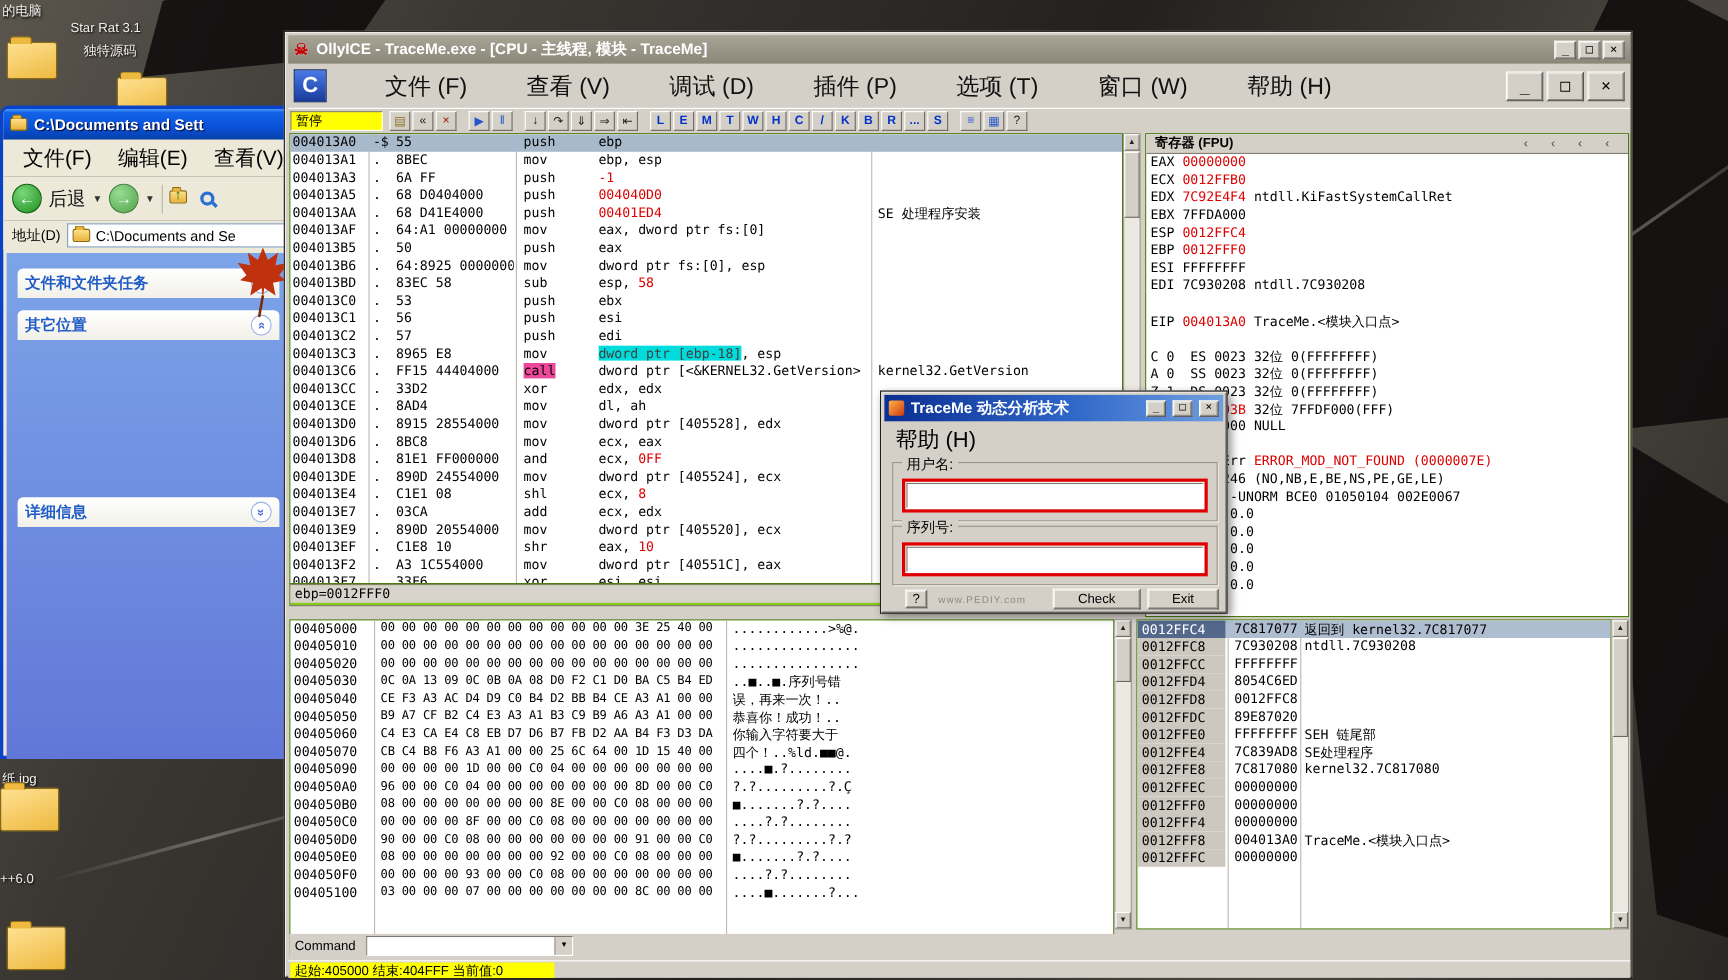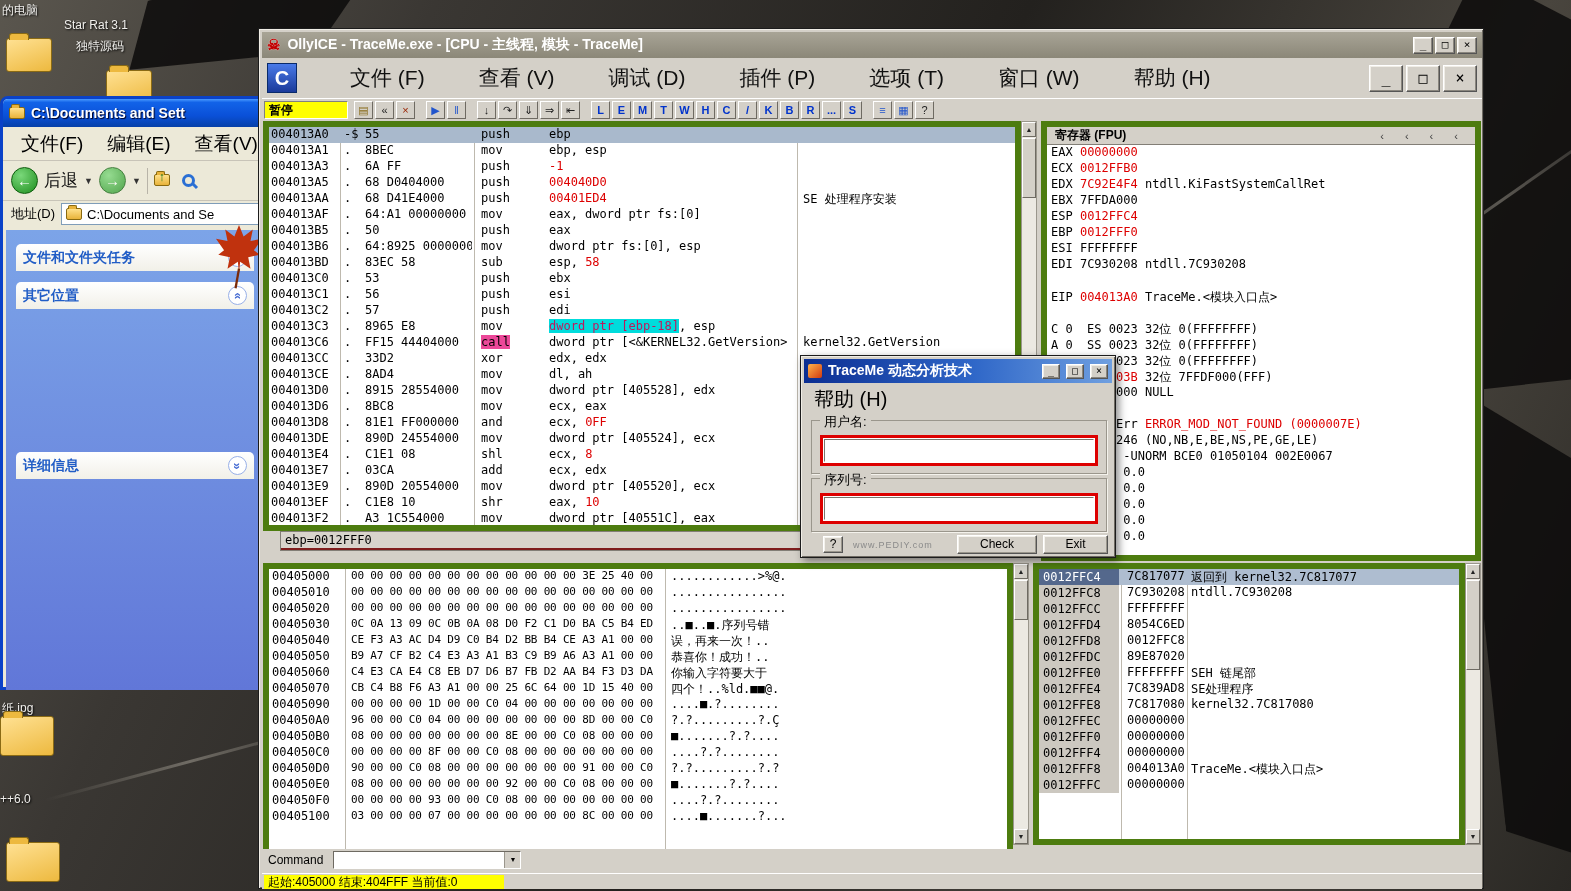--- a/index.html
+++ b/index.html
@@ -53,46 +53,46 @@
 .skull{color:#c00000;font-size:15px;text-shadow:0 0 1px #fff}
 .tb-btns{margin-left:auto;display:flex;gap:2px}
 .winbtn{width:20px;height:17px;background:#d4d0c8;border:1px solid;border-color:#fff #555 #555 #fff;box-shadow:inset -1px -1px 0 #8a867e,inset 1px 1px 0 #f0ede6;font:11px "DejaVu Sans Mono",monospace;color:#000;text-align:center;line-height:14px}
 .o-menurow{position:absolute;left:3px;top:29px;width:1220px;height:40px;display:flex;align-items:center;background:#d4d0c8}
 .cicon{width:30px;height:30px;margin-left:5px;background:linear-gradient(180deg,#4a7ae8,#1a3a9a);border:1px solid #092a6a;color:#fff;font-weight:bold;font-size:20px;display:flex;align-items:center;justify-content:center}
 .o-menus{display:flex;margin-left:26px}
 .omenu{font-size:21px;padding:0 27px;color:#101010;white-space:nowrap}
 .bigbtns{margin-left:auto;display:flex;gap:3px;margin-right:5px}
 .bigbtn{width:34px;height:27px;font-size:15px;line-height:24px}
 .o-toolbar{position:absolute;left:3px;top:69px;width:1220px;height:23px;display:flex;align-items:center;gap:2px;padding-left:2px;border-top:1px solid #fff;background:#d4d0c8}
-.pausebox{width:84px;height:18px;background:#ffff00;border:1px solid;border-color:#808080 #fff #fff #808080;font-size:12px;font-weight:bold;padding-left:4px;line-height:16px;margin-right:4px}
+.pausebox{width:84px;height:18px;background:#ffff00;border:1px solid;border-color:#808080 #fff #fff #808080;font-size:12px;font-weight:normal;padding-left:4px;line-height:16px;margin-right:4px}
 .tbtn{width:19px;height:18px;background:#d4d0c8;border:1px solid;border-color:#fff #6e6a62 #6e6a62 #fff;display:flex;align-items:center;justify-content:center;font-size:11px}
 .tbtn.letter{color:#0033cc;font-weight:bold}
 .tsep{width:7px}
 
-.pane{position:absolute;background:#fff;border:6px solid #4d7c0f;overflow:hidden}
+.pane{position:absolute;background:#fff;border:1px solid #4d7c0f;overflow:hidden}
 .vline{position:absolute;top:0;bottom:0;width:1px;background:#beb9ae}
 #cpu{left:4px;top:92px;width:758px;height:410px}
 .drow{position:relative;height:16px;font:12px "DejaVu Sans Mono",monospace;white-space:pre}
 .dsel{background:#a9b9cc}
 .dpart{height:10px;overflow:hidden}
 .d-addr{position:absolute;left:2px}
 .d-pre{position:absolute;left:75px}
 .d-hex{position:absolute;left:96px;width:107px;overflow:hidden}
 .d-mn{position:absolute;left:212px}
 .d-ops{position:absolute;left:280px;width:246px;overflow:hidden}
 .d-cmt{position:absolute;left:534px;width:222px;overflow:hidden}
 .mhl{background:#ec4899}
-.seg-k{color:#000}.seg-r{color:#dd0000}.seg-hl{background:#00dcdc;color:#be185d}
+.seg-k{color:#000}.seg-r{color:#dd0000}.seg-hl{background:#00dcdc;color:#404040}
 
 #regs{left:782px;top:92px;width:440px;height:440px}
 .regs-title{height:18px;background:#d4d0c8;border-bottom:1px solid #827e76;display:flex;justify-content:space-between;align-items:center;padding:0 8px;font-size:12px;font-weight:bold}
 .reg-chev{font-size:11px;color:#444;letter-spacing:9px;font-weight:normal}
 .rline{height:16px;font:12px "DejaVu Sans Mono",monospace;white-space:pre;padding-left:4px}
 
-#infopane{position:absolute;left:21px;top:502px;width:758px;height:20px;background:#7f1d1d;border:1px solid #827e76}
+#infopane{position:absolute;left:4px;top:502px;width:758px;height:20px;background:#84cc16;border:1px solid #827e76}
 .info-line{height:16px;background:#d8d4cc;font:12px "DejaVu Sans Mono",monospace;padding-left:4px;line-height:16px}
 
 #dump{left:4px;top:534px;width:750px;height:306px}
 .mrow{position:relative;height:16px;white-space:pre}
 .m-addr{position:absolute;left:3px;font:12px "DejaVu Sans Mono",monospace}
 .m-hex{position:absolute;left:82px;width:312px;overflow:hidden;font:11px "DejaVu Sans Mono",monospace;letter-spacing:-.2px}
 .m-ascii{position:absolute;left:402px;width:200px;overflow:hidden;font:12px "DejaVu Sans Mono",monospace}
 
 #stackp{left:774px;top:534px;width:432px;height:282px}
 .srow{position:relative;height:16px;font:12px "DejaVu Sans Mono",monospace;white-space:pre}

